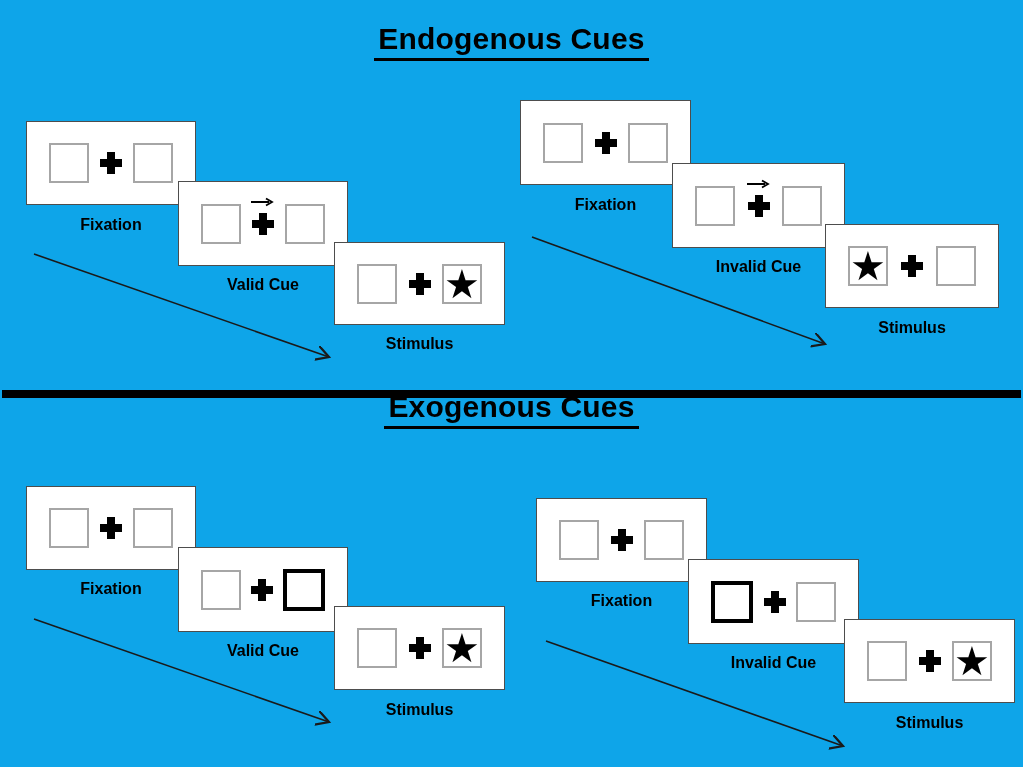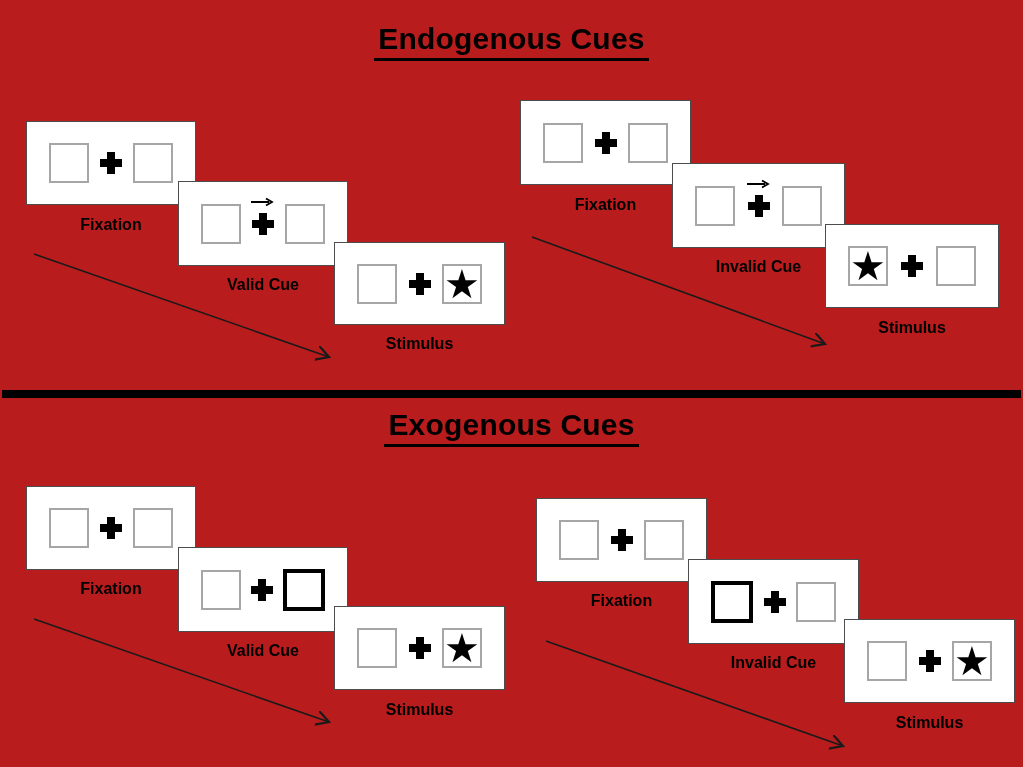--- a/index.html
+++ b/index.html
@@ -1,17 +1,17 @@
 <!DOCTYPE html>
 <html><head>
 <meta charset="utf-8">
 <style>
   html,body{margin:0;padding:0;background:#ffffff;}
   .canvas{
-    position:relative;width:1023px;height:767px;background:#b91c1c;overflow:hidden;
+    position:relative;width:1023px;height:767px;background:#0ea5e9;overflow:hidden;
     font-family:"Liberation Sans","DejaVu Sans",sans-serif;color:#000;
   }
   .title{position:absolute;left:0;width:100%;text-align:center;}
   .title-text{
     display:inline-block;font-size:30px;font-weight:bold;color:#000;
     border-bottom:3px solid #000;padding:0 4px 2px 4px;letter-spacing:0.2px;
   }
   .divider{position:absolute;left:2px;right:2px;height:8px;background:#000;}
   .panel{
     position:absolute;background:#ffffff;border:1px solid #4d4d4d;box-sizing:border-box;
@@ -32,21 +32,21 @@
   .tl-arrow{position:absolute;overflow:visible;}
 </style>
 </head>
 <body>
 
 <div class="canvas">
 
   <div class="title" style="top:22px">
     <span class="title-text">Endogenous Cues</span>
   </div>
-  <div class="title" style="top:408px">
+  <div class="title" style="top:390px">
     <span class="title-text">Exogenous Cues</span>
   </div>
 
   <div class="divider" style="top:390px"></div>
 
   <svg class="tl-arrow" style="left:33px;top:253px" width="304" height="112">
     <defs>
         <marker id="ahA" markerWidth="12" markerHeight="12" refX="8" refY="4.5" orient="auto">
           <path d="M0,0 L8,4.5 L0,9" fill="none" stroke="#1a1a1a" stroke-width="1.4"></path>
         </marker>

